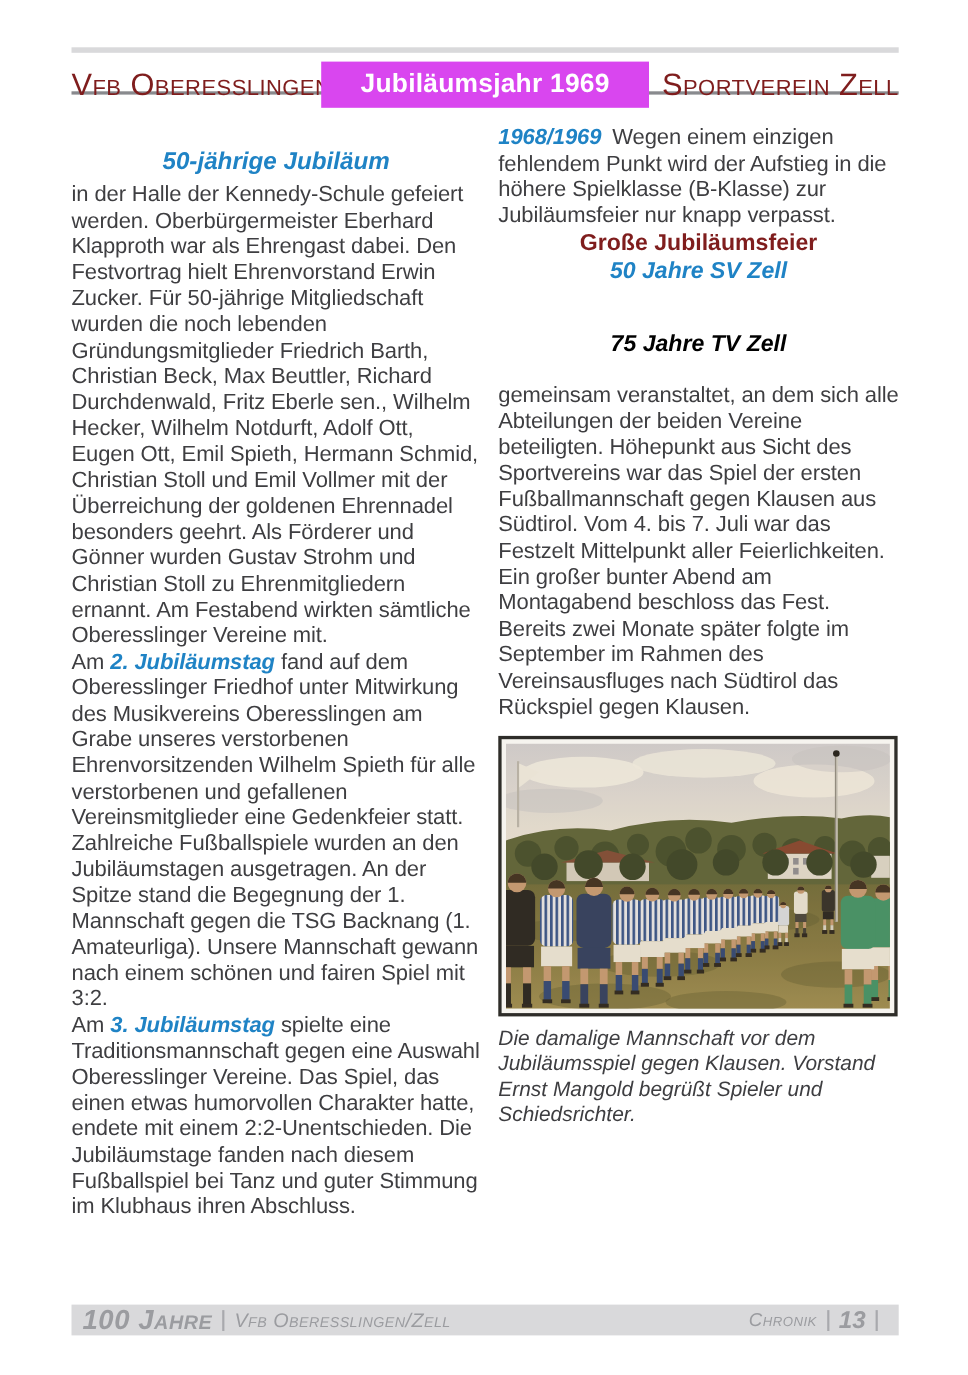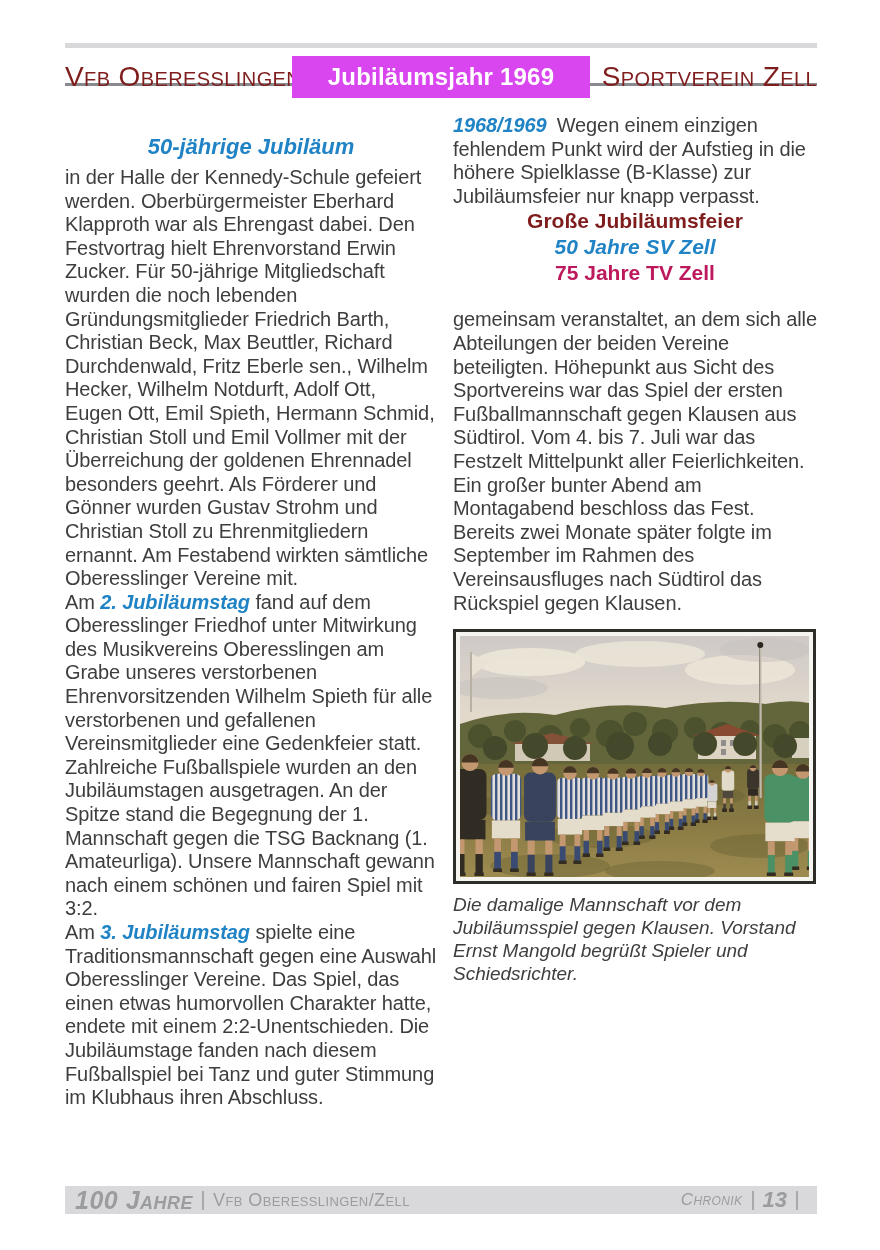--- a/index.html
+++ b/index.html
@@ -19,30 +19,30 @@
   .col-left{width:372px;}
   .col-right{width:364px;}
   .para{margin:0;font-size:20px;line-height:23.6px;letter-spacing:-0.1px;color:#3e3e41;}
   .gap-top{margin-top:22px;}
   .seg-year{color:#1f83c5;font-weight:bold;font-style:italic;margin-right:10px;}
   .seg-blue{color:#1f83c5;font-weight:bold;font-style:italic;}
   .h-center{text-align:center;font-weight:bold;margin:0;font-size:21px;line-height:26px;}
   .h-main{font-size:22px;margin:20px 0 6px;}
   .h-blue-i{color:#1f83c5;font-style:italic;}
   .h-dark{color:#7f1d1d;}
-  .h-dark-i{color:#be185d;}
+  .h-dark-i{color:#000000;font-style:italic;margin-top:40px;}
   .photo-frame{margin-top:14px;width:363px;height:255px;box-sizing:border-box;
                border:3px solid #2e2d29;background:#f6f4ef;padding:4px;}
   .photo-frame svg{display:block;}
   .caption{margin-top:9px;width:368px;font-style:italic;font-size:19px;line-height:23px;color:#3e3e41;}
   .footer{position:absolute;left:65px;top:1186px;width:752px;height:28px;background:#d9d9db;
           display:flex;align-items:center;box-sizing:border-box;padding:0 10px;color:#9b9ca0;text-align:center;}
   .f-brand{font-size:25px;font-weight:bold;font-style:italic;font-variant:small-caps;letter-spacing:.5px;}
   .f-sep{width:2px;height:19px;background:#a8a9ad;margin:0 9px;flex:0 0 auto;}
-  .f-club{font-size:18px;font-variant:small-caps;letter-spacing:.4px;}
+  .f-club{font-size:18px;font-style:italic;font-variant:small-caps;letter-spacing:.4px;}
   .f-right{margin-left:auto;display:flex;align-items:center;}
   .f-section{font-size:17px;font-style:italic;font-variant:small-caps;letter-spacing:.4px;}
   .f-page{font-size:22px;font-weight:bold;font-style:italic;}
 </style>
 </head>
 <body>
 
 <div class="page">
 
   <div class="top-bar"></div>

